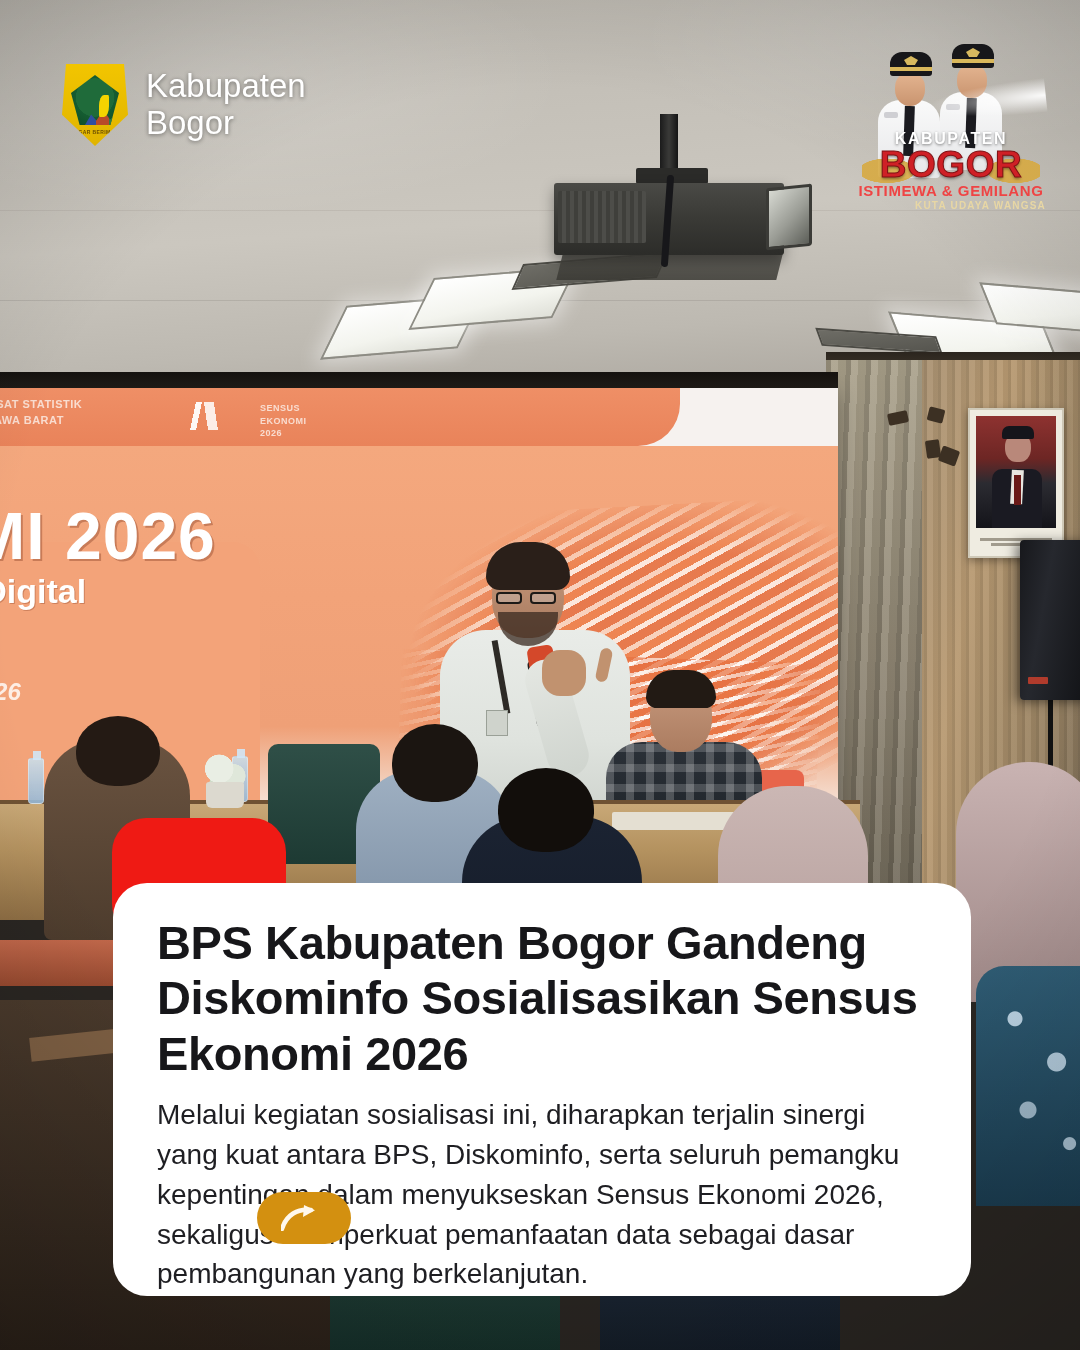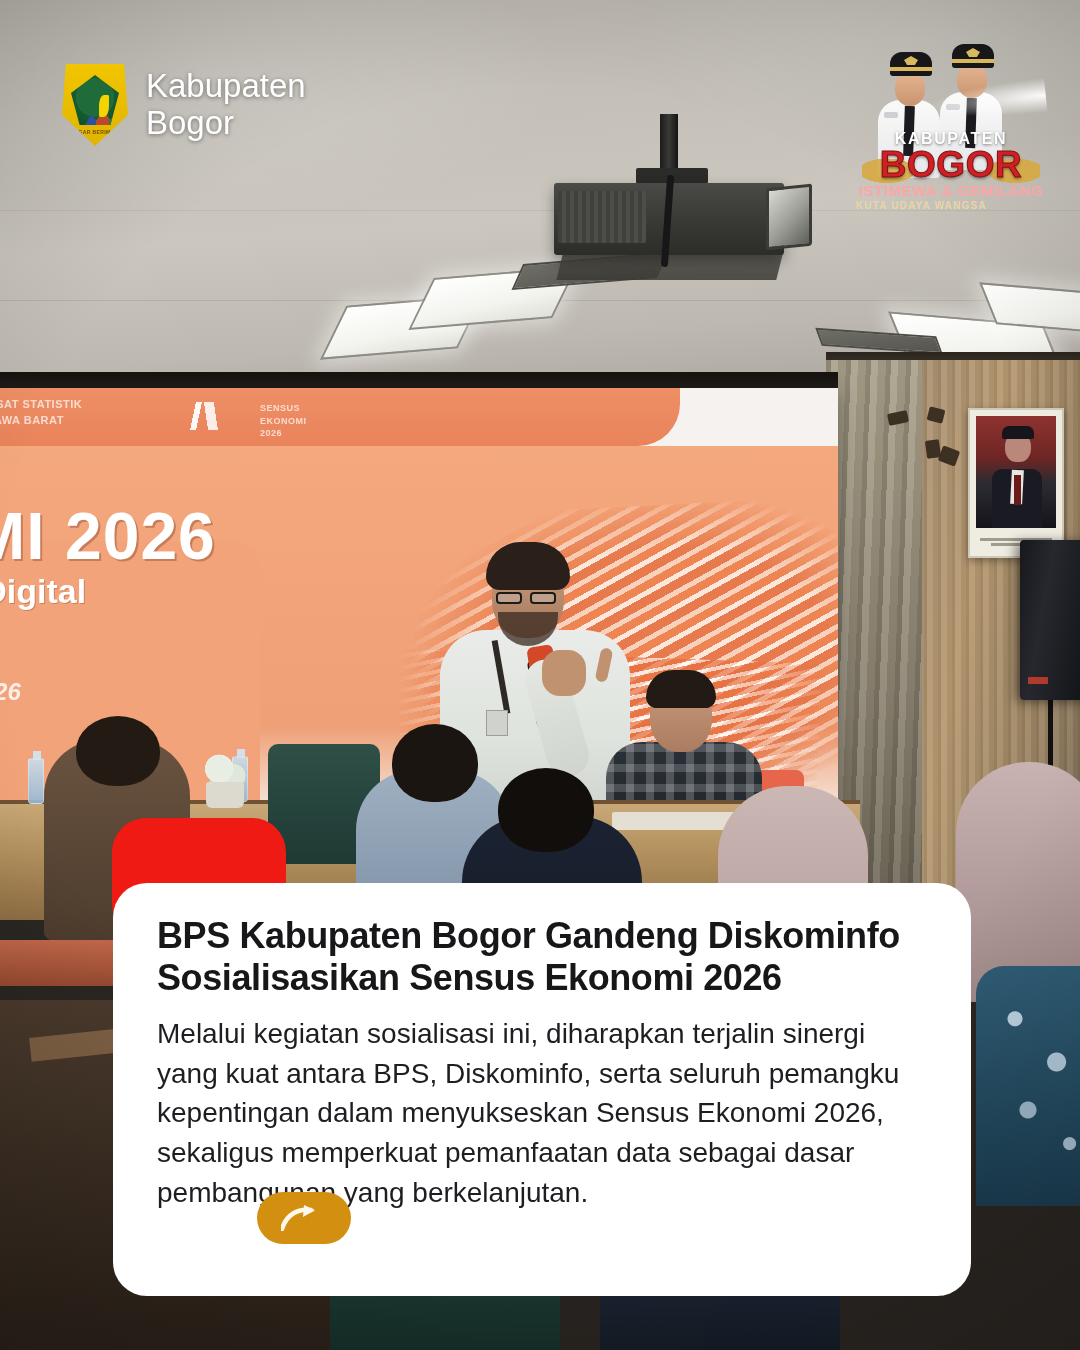--- a/index.html
+++ b/index.html
@@ -392,41 +392,41 @@
     text-shadow: 0 1px 3px rgba(0,0,0,.5);
   }
   .gov-bogor {
     position:absolute; left:0; right:0; top:110px; text-align:center;
     font-size:37px; font-weight:900; letter-spacing:.5px; color:#cf2026;
     -webkit-text-stroke: 1px #7d1013;
     text-shadow: 0 2px 3px rgba(0,0,0,.4);
   }
   .gov-ist {
     position:absolute; left:0; right:0; top:148px; text-align:center;
-    font-size:15px; font-weight:800; letter-spacing:.6px; color:#fca5a5;
+    font-size:15px; font-weight:800; letter-spacing:.6px; color:#ef4444;
   }
   .gov-kuta {
-    position:absolute; left:0; right:0; top:166px; text-align:left;
+    position:absolute; left:0; right:0; top:166px; text-align:right;
     font-size:10px; font-weight:700; letter-spacing:1.2px; color:#e8d7a4;
   }
 
   
   .red-accent {
     position:absolute; left:112px; top:818px; width:174px; height:120px;
     background:#ef1a14; border-radius:34px;
     z-index: 24;
   }
   .card {
     position:absolute; left:113px; top:883px; width:858px; height:413px;
     background:#ffffff; border-radius:34px;
     z-index: 25;
     padding: 32px 44px 0 44px;
   }
   .card-title {
-    font-size:36px; line-height:1.18; font-weight:900; color:#17171a;
+    font-size:47px; line-height:1.18; font-weight:900; color:#17171a;
     letter-spacing:-0.4px;
   }
   .card-body {
     margin-top:14px;
     font-size:28px; line-height:1.42; color:#1e1e22; font-weight:400;
   }
   .swipe-btn {
     position:absolute; left:144px; bottom:52px;
     display:flex; align-items:center; gap:14px;
     background:#d39010; color:#fff8ec;

